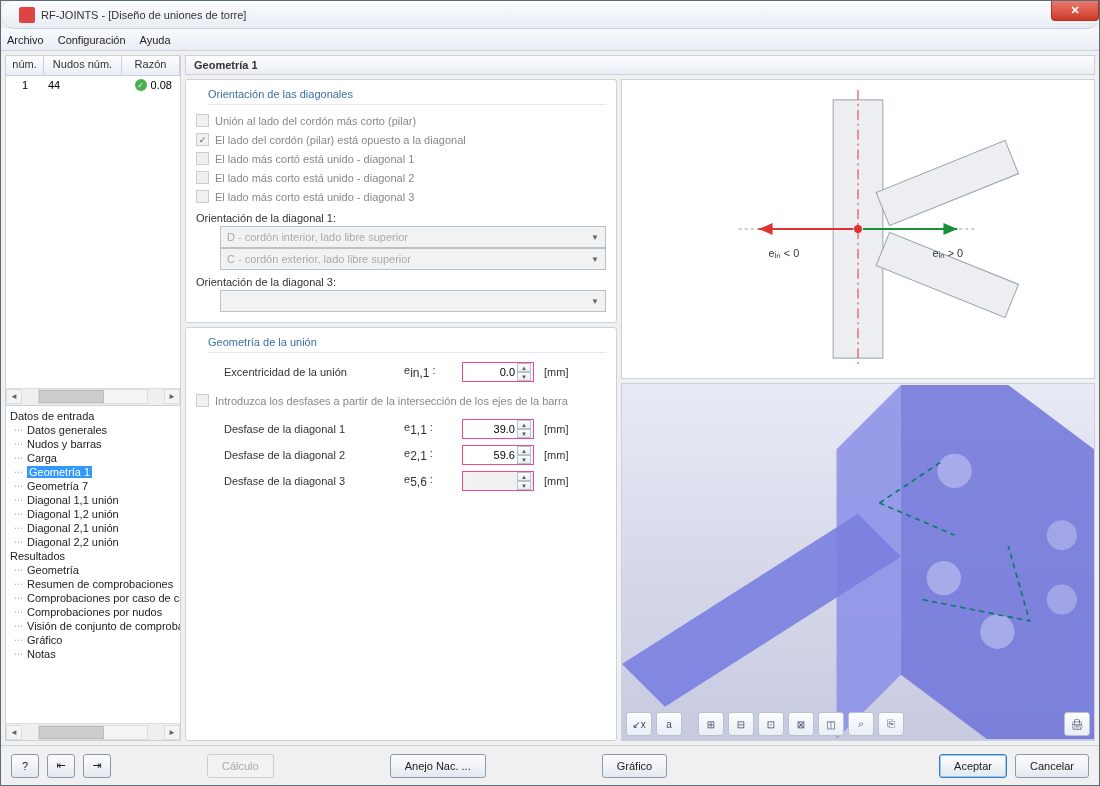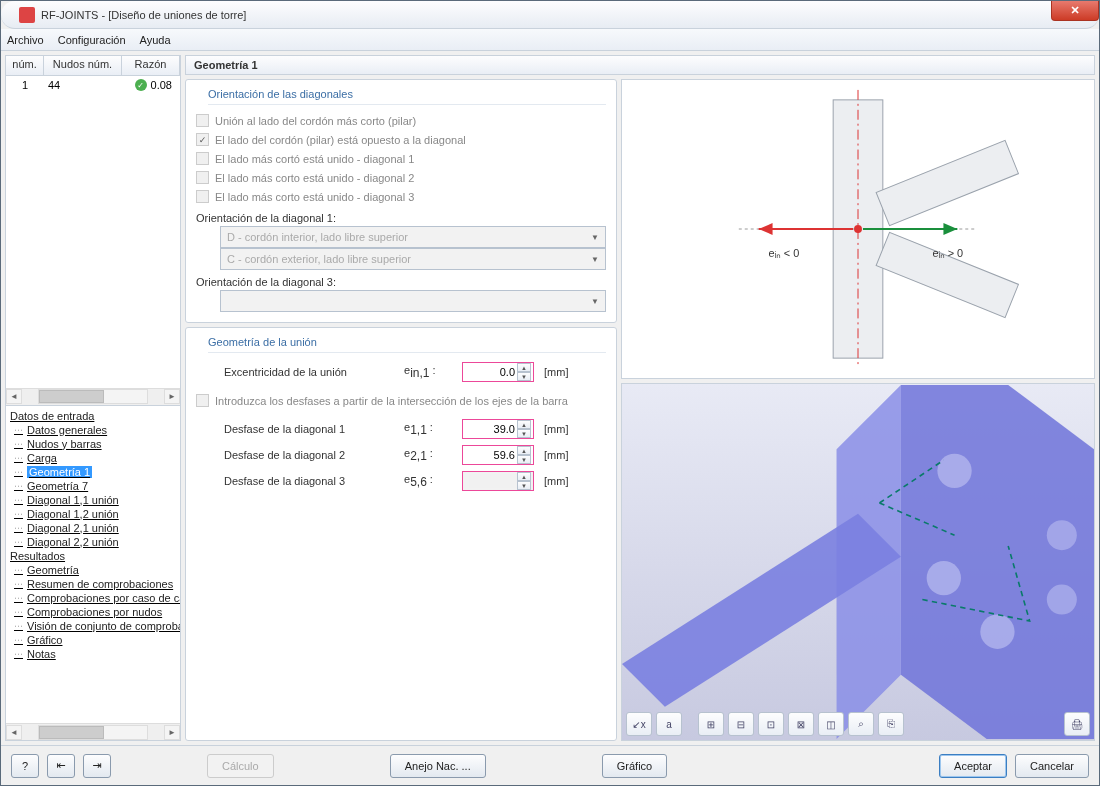--- a/index.html
+++ b/index.html
@@ -103,21 +103,21 @@
       </div>
       <div class="hscroll-wrap">
         <div class="hscroll" style="flex:1;">
           <div class="arrow">◄</div>
           <div class="track">
               <div class="thumb"></div>
             </div>
           <div class="arrow">►</div>
         </div>
       </div>
-      <div class="tree-section" style="flex:1; overflow:auto;text-decoration:underline;">
+      <div class="tree-section" style="flex:1; overflow:auto;">
         <div class="tree-title">Datos de entrada</div>
         <div id="tree-input">
             <div class="tree-item">
               <span>Datos generales</span>
             </div>
             <div class="tree-item">
               <span>Nudos y barras</span>
             </div>
             <div class="tree-item">
               <span>Carga</span>

